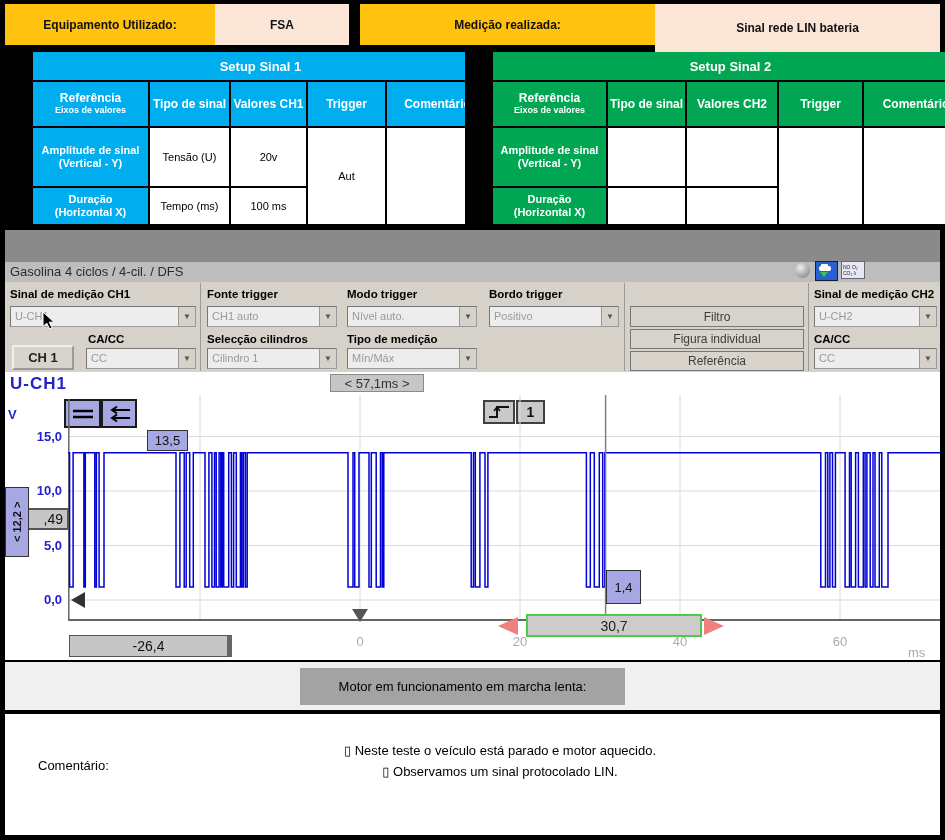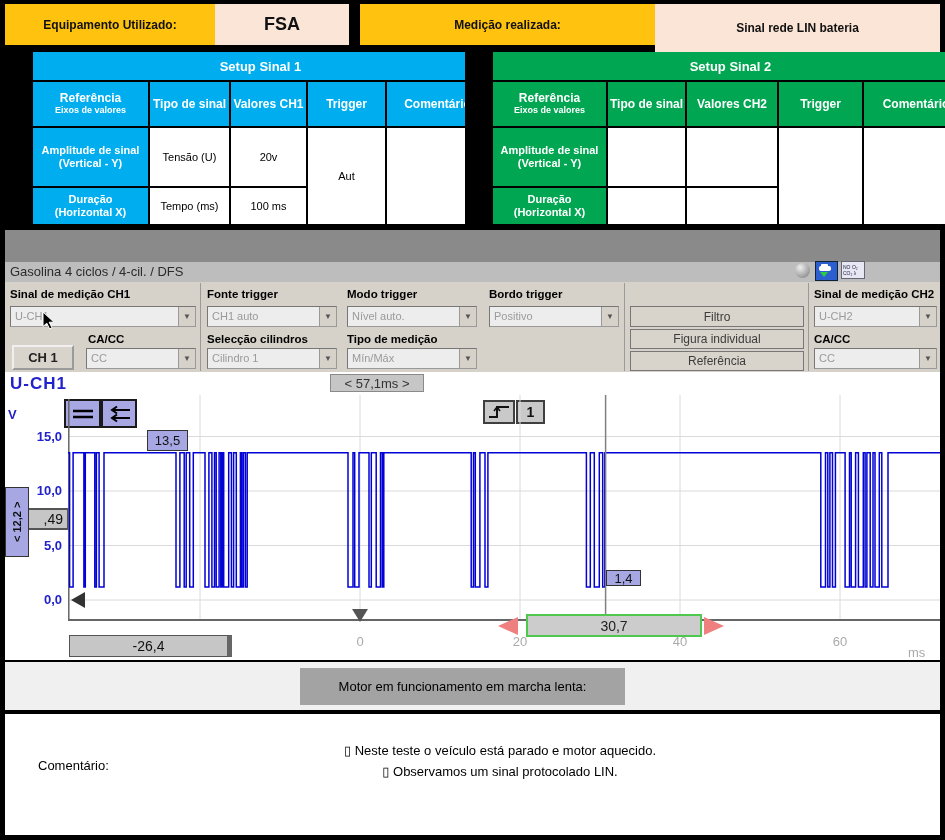--- a/index.html
+++ b/index.html
@@ -3,21 +3,21 @@
 <meta charset="utf-8">
 <style>
   html,body{margin:0;padding:0;background:#444;}
   #page{position:relative;width:945px;height:840px;background:#000;
         font-family:"Liberation Sans", sans-serif;overflow:hidden;}
   .abs{position:absolute;}
   .cell{display:flex;align-items:center;justify-content:center;text-align:center;}
   
   .hdr-orange{background:#FFC20E;font-weight:bold;font-size:12px;color:#111;}
   .hdr-pink{background:#FBE5D6;font-weight:bold;font-size:12px;color:#111;}
-  .hdr-pink.big{font-size:18px;}
+  .hdr-pink.big{font-size:12px;}
   
   .tbl{display:grid;gap:2px;background:#000;padding-left:28px;}
   .tbl .c{display:flex;flex-direction:column;align-items:center;justify-content:center;text-align:center;}
   .t-cyan{background:#00AEEF;color:#fff;font-weight:bold;}
   .t-green{background:#00A651;color:#fff;font-weight:bold;}
   .t-white{background:#fff;color:#000;font-weight:normal;font-size:11px;}
   .tbl .title{font-size:13px;}
   .tbl .h1{font-size:12px;line-height:13px;}
   .tbl .h2{font-size:9px;font-weight:bold;line-height:11px;}
   .tbl .r1{font-size:11px;line-height:13px;}
@@ -256,21 +256,21 @@
       <polyline points="0.0,57.8 1.6,57.8 1.6,191.9 1.6,191.9 5.1,191.9 5.1,57.8 15.9,57.8 15.9,191.9 17.3,191.9 17.3,57.8 26.8,57.8 26.8,191.9 28.4,191.9 28.4,57.8 31.1,57.8 31.1,191.9 35.9,191.9 36.0,191.9 36.0,57.8 108.0,57.8 108.0,191.9 108.0,191.9 111.9,191.9 111.9,57.8 116.2,57.8 116.2,191.9 118.2,191.9 118.2,57.8 121.7,57.8 121.7,191.9 125.3,191.9 125.3,57.8 137.0,57.8 137.0,191.9 140.9,191.9 140.9,57.8 143.9,57.8 143.9,191.9 146.5,191.9 146.5,57.8 148.2,57.8 148.2,191.9 151.1,191.9 151.1,57.8 152.8,57.8 152.8,191.9 154.2,191.9 154.2,57.8 155.7,57.8 155.7,191.9 160.7,191.9 160.7,57.8 163.4,57.8 163.4,191.9 165.6,191.9 165.6,57.8 168.3,57.8 168.3,191.9 172.4,191.9 172.4,57.8 173.8,57.8 173.8,191.9 175.4,191.9 175.4,57.8 177.4,57.8 177.4,191.9 179.2,191.9 179.2,57.8 181.1,57.8 181.6,57.8 280.0,57.8 280.0,191.9 280.0,191.9 285.0,191.9 285.0,57.8 286.7,57.8 286.7,191.9 291.0,191.9 291.0,57.8 301.0,57.8 301.0,191.9 303.3,191.9 303.3,57.8 308.2,57.8 308.2,191.9 312.5,191.9 312.5,57.8 314.3,57.8 314.3,191.9 315.8,191.9 315.8,57.8 324.0,57.8 324.0,57.8 403.2,57.8 403.2,191.9 403.2,191.9 405.5,191.9 405.5,57.8 407.3,57.8 407.3,191.9 411.9,191.9 411.9,57.8 417.0,57.8 417.0,191.9 419.9,191.9 419.9,57.8 422.4,57.8 422.4,57.8 518.4,57.8 518.4,191.9 518.4,191.9 522.3,191.9 522.3,57.8 526.3,57.8 526.3,191.9 531.3,191.9 531.3,57.8 534.7,57.8 534.7,191.9 536.8,191.9 536.8,191.9 536.8,57.8 752.8,57.8 752.8,191.9 752.8,191.9 757.5,191.9 757.5,57.8 759.8,57.8 759.8,191.9 761.9,191.9 761.9,57.8 764.5,57.8 764.5,191.9 767.4,191.9 767.4,57.8 777.1,57.8 777.1,191.9 781.5,191.9 781.5,57.8 783.2,57.8 783.2,191.9 787.6,191.9 787.6,57.8 790.4,57.8 790.4,191.9 795.3,191.9 795.3,57.8 797.1,57.8 797.1,191.9 798.9,191.9 798.9,57.8 802.2,57.8 802.2,191.9 805.0,191.9 805.0,57.8 807.0,57.8 807.0,191.9 811.3,191.9 811.3,57.8 813.8,57.8 813.8,191.9 819.0,191.9 820.0,191.9 820.0,57.8 872.0,57.8" fill="none" stroke="#0202D6" stroke-width="1.5"></polyline>
       <line x1="537.6" y1="0" x2="537.6" y2="240" stroke="#808080" stroke-width="1.5"></line>
       <polygon points="284,214 300,214 292,227" fill="#555"></polygon>
       <polygon points="17,197 17,213 3,205" fill="#333"></polygon>
     </svg>
 
   <div class="abs valbox" style="left:20px;top:508px;width:49px;height:22px;justify-content:flex-end;padding-right:4px;">,49</div>
   <div class="abs vlab" style="left:5px;top:487px;width:24px;height:70px;">&lt; 12,2 &gt;</div>
 
   <div class="abs plab" style="left:147px;top:430px;width:41px;height:21px;">13,5</div>
-  <div class="abs plab" style="left:606px;top:570px;width:35px;height:16px;">1,4</div>
+  <div class="abs plab" style="left:606px;top:570px;width:35px;height:34px;">1,4</div>
 
   <div>
       <div class="xtick" style="left: 180px;">-20</div>
       <div class="xtick" style="left: 340px;">0</div>
       <div class="xtick" style="left: 500px;">20</div>
       <div class="xtick" style="left: 660px;">40</div>
       <div class="xtick" style="left: 820px;">60</div>
     </div>
   <div class="abs unit" style="left:908px;top:645px;">ms</div>
 

